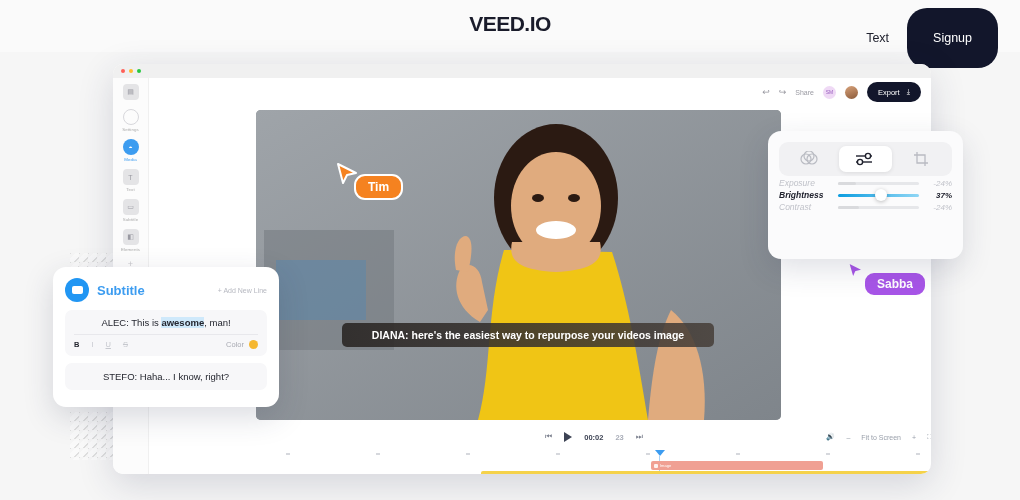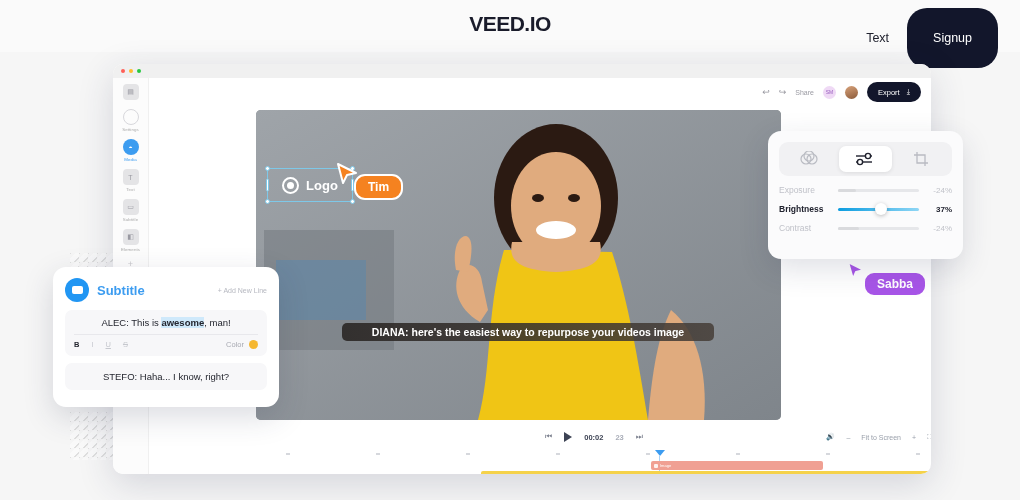--- a/index.html
+++ b/index.html
@@ -78,21 +78,21 @@
   .rings { width:17px;height:17px;border-radius:50%;border:2px solid #fff; display:flex;align-items:center;justify-content:center; }
   .rings i { width:7px;height:7px;border-radius:50%;background:#fff;display:block; }
 
   
   .cur { position:absolute; display:flex; align-items:flex-start; }
   .pill { color:#fff; font-size:12px; font-weight:700; padding:4px 12px; border-radius:11px; border:2px solid #fff; }
   .pill.or { background:#f58220; }
   .pill.pu { background:#a855e8; }
 
   
-  .caption { position:absolute; left:229px; top:259px; width:372px; height:18px; border-radius:5px;
+  .caption { position:absolute; left:229px; top:259px; width:372px; height:24px; border-radius:5px;
     background:linear-gradient(90deg,rgba(40,36,34,.88),rgba(70,62,56,.86));
     display:flex; align-items:center; justify-content:center; color:#fff; font-size:10.5px; font-weight:700; }
 
   
   .pbar { position:absolute; left:143px; top:362px; width:676px; height:22px; display:flex; align-items:center; }
   .pbc { position:absolute; left:0; width:676px; display:flex; align-items:center; justify-content:center; gap:12px; font-size:8px; color:#7d8290; }
   .play { width:0;height:0;border-left:8px solid #3d4354;border-top:5px solid transparent;border-bottom:5px solid transparent; }
   .tcode { font-size:7.5px; color:#3d4354; font-weight:600; }
   .tcode span { color:#a9adb8;margin-left:12px; }
   .pright { position:absolute; right:0; display:flex; align-items:center; gap:11px; font-size:7px; color:#9aa0ab; }
@@ -125,21 +125,21 @@
   .sp-color { margin-left:auto; display:flex; align-items:center; gap:5px; font-size:7.5px; color:#a8aab2; }
   .swatch { width:9px;height:9px;border-radius:50%;background:#f5b731; }
   .sp-card2 { background:#f7f7f9; border-radius:7px; margin-top:7px; padding:8px 9px; }
 
   
   .adjust { position:absolute; left:768px; top:131px; width:195px; height:128px; background:#fbfbfc; border-radius:13px;
     box-shadow:0 10px 30px rgba(40,45,80,.15); padding:11px; }
   .adj-tabs { display:flex; background:#f1f1f3; border-radius:9px; padding:4px; gap:4px; }
   .adj-tab { flex:1; height:26px; border-radius:7px; display:flex; align-items:center; justify-content:center; cursor:pointer; }
   .adj-tab.active { background:#fff; box-shadow:0 1px 4px rgba(0,0,0,.09); }
-  .row { display:flex; align-items:center; margin-top:9px; gap:7px; }
+  .row { display:flex; align-items:center; margin-top:2px; gap:7px;font-style:italic; }
   .rlab { width:52px; font-size:8.5px; color:#c0c2c9; }
   .row.on .rlab { color:#20222e; font-weight:700; }
   .track { flex:1; height:3px; background:#e6e7ea; border-radius:2px; position:relative; }
   .row.on .track { background:linear-gradient(90deg,#0d9de0,#8fd6f5); }
   .fill { position:absolute; left:0; top:0; height:3px; background:#d9dadd; border-radius:2px; }
   .knob { position:absolute; top:-4.5px; width:12px;height:12px;border-radius:50%;background:#fff;box-shadow:0 1px 4px rgba(0,0,0,.25); }
   .rval { width:26px; text-align:right; font-size:8px; color:#c0c2c9; }
   .row.on .rval { color:#20222e; font-weight:700; }
 </style>
 </head>
@@ -223,34 +223,20 @@
         <path d="M248 140 C230 200 236 260 222 310 L392 310 C382 250 372 190 356 142 Z" fill="#f0c515"></path>
         <path d="M256 132 C252 150 262 160 300 162 C338 160 348 150 344 132 Z" fill="#e0ab7e"></path>
         <ellipse cx="300" cy="120" rx="20" ry="9" fill="#ffffff"></ellipse>
         <ellipse cx="282" cy="88" rx="6" ry="4" fill="#2b1a12"></ellipse>
         <ellipse cx="318" cy="88" rx="6" ry="4" fill="#2b1a12"></ellipse>
         <path d="M224 212 C200 198 196 176 204 160 C212 150 224 156 226 172 L232 200 Z" fill="#e0ab7e"></path>
         <path d="M200 160 C196 140 202 126 210 126 C218 128 216 146 212 162 Z" fill="#e0ab7e"></path>
         <path d="M415 200 C440 220 452 260 448 310 L392 310 C396 262 402 226 415 200 Z" fill="#e0ab7e"></path>
       </svg>
 
-      <div class="logosel">
-        <div class="logoin">
-          <span class="rings">
-              <i></i>
-            </span>
-          <span>Logo</span>
-        </div>
-        <span class="hnd tl"></span>
-        <span class="hnd tr"></span>
-        <span class="hnd bl"></span>
-        <span class="hnd br"></span>
-        <span class="hndb l"></span>
-        <span class="hndb r"></span>
-      </div>
     </div>
 
     <div class="caption">DIANA: here's the easiest way to repurpose your videos image</div>
 
     <div class="pbar">
       <div class="pbc">
         <span>⏮</span>
         <span class="play"></span>
         <span class="tcode"><b>00:02</b><span>23</span></span>
         <span>⏭</span>

